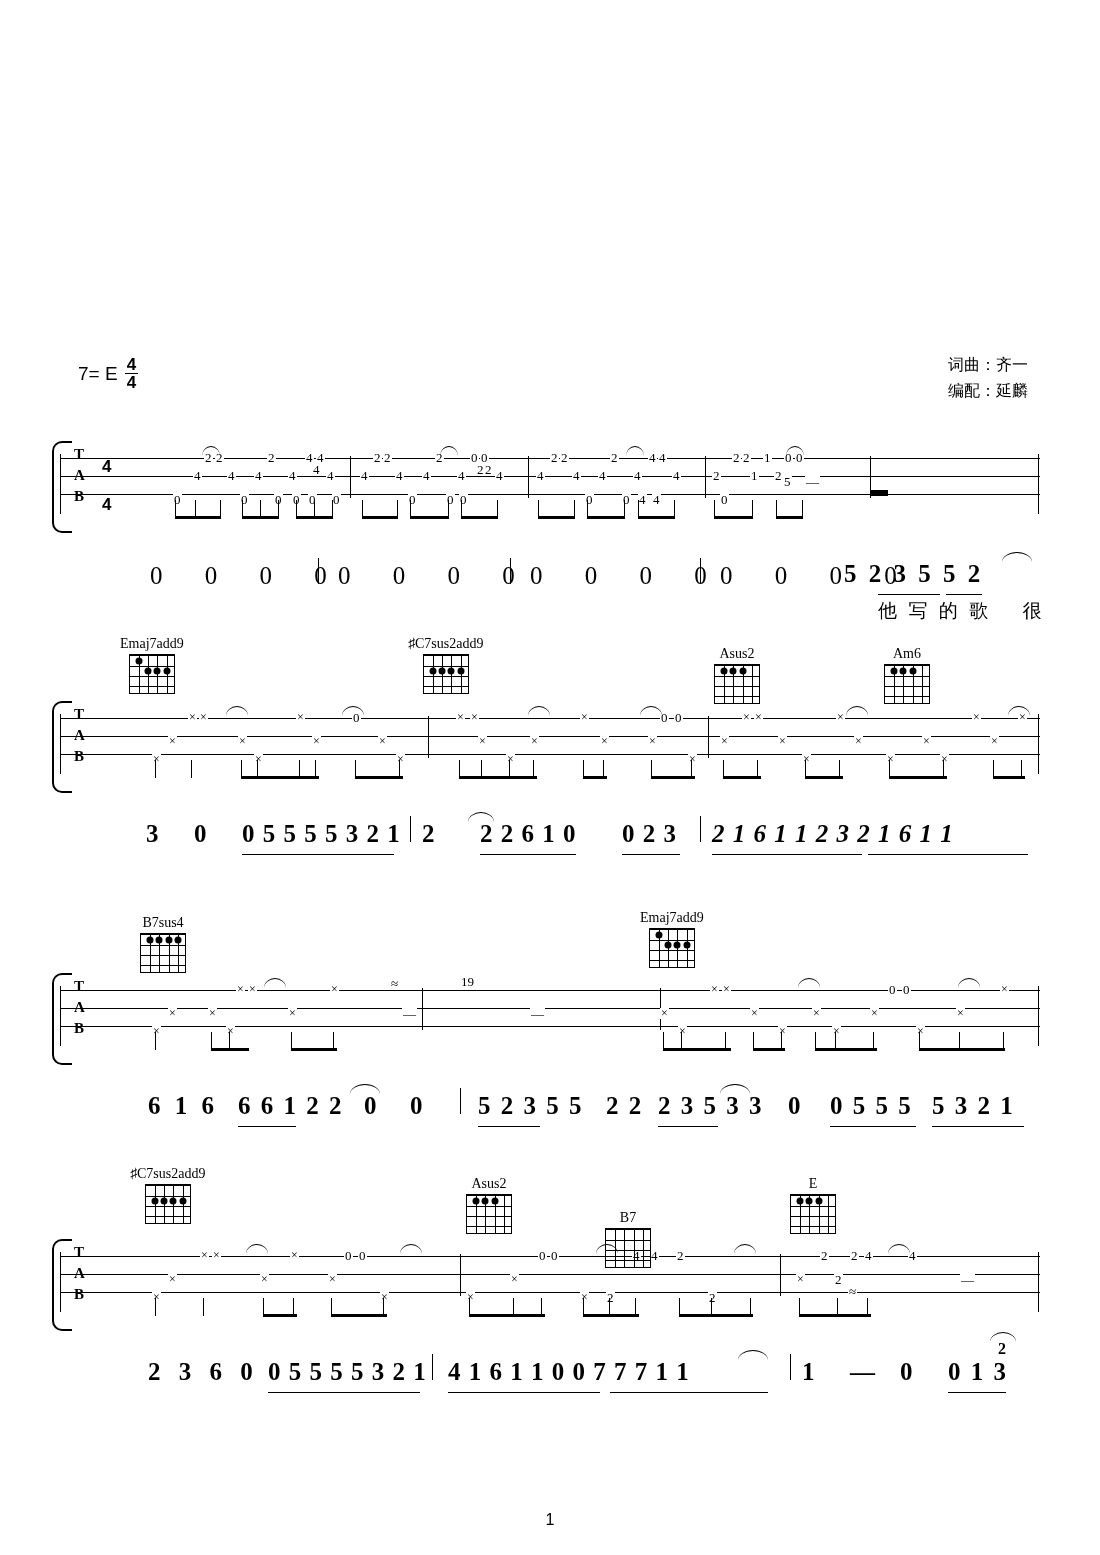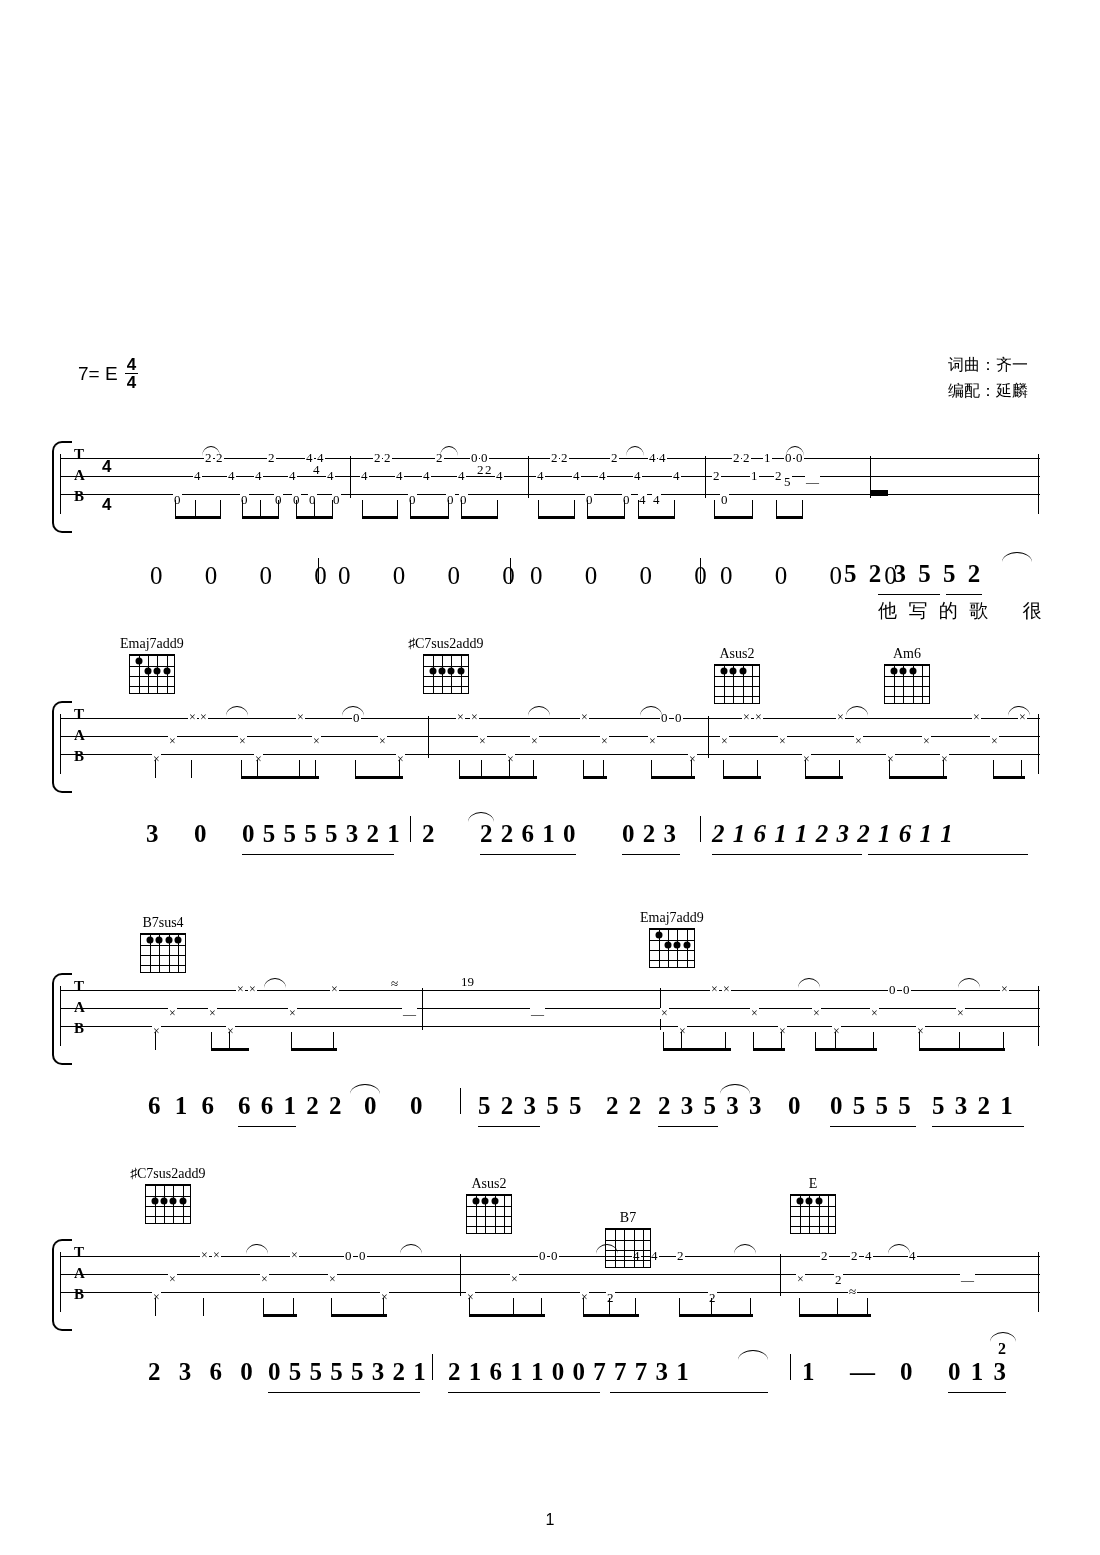--- a/index.html
+++ b/index.html
@@ -652,21 +652,21 @@
       <div class="slur" style="left:340px;top:0px;width:22px;"></div>
       <div class="slur" style="left:536px;top:0px;width:22px;"></div>
       <div class="slur" style="left:674px;top:0px;width:22px;"></div>
       <div class="slur" style="left:828px;top:0px;width:22px;"></div>
     </div>
 
     <div class="jianpu" style="left:88px;top:114px;letter-spacing:6px;font-weight:bold;">2 3 6 0</div>
     <div class="jianpu" style="left:208px;top:114px;letter-spacing:1px;font-weight:bold;">0 5 5 5 5 3 2 1</div>
     <div class="underline" style="left:208px;top:148px;width:152px;"></div>
     <div class="jbar" style="left:372px;top:110px;"></div>
-    <div class="jianpu" style="left:388px;top:114px;letter-spacing:1px;font-weight:bold;">2 1 6 1 1 0 0 7 7 7 3 1</div>
+    <div class="jianpu" style="left:388px;top:114px;letter-spacing:1px;font-weight:bold;">4 1 6 1 1 0 0 7 7 7 1 1</div>
     <div class="underline" style="left:388px;top:148px;width:152px;"></div>
     <div class="underline" style="left:550px;top:148px;width:158px;"></div>
     <div class="jbar" style="left:730px;top:110px;"></div>
     <div class="jianpu" style="left:742px;top:114px;font-weight:bold;">1</div>
     <div class="jianpu" style="left:790px;top:114px;font-weight:bold;">—</div>
     <div class="jianpu" style="left:840px;top:114px;font-weight:bold;">0</div>
     <div class="jianpu" style="left:888px;top:114px;letter-spacing:2px;font-weight:bold;">0 1 3</div>
     <div class="underline" style="left:888px;top:148px;width:58px;"></div>
     <div class="jianpu" style="left:938px;top:96px;font-size:16px;font-weight:bold;">2</div>
     <div class="slur" style="left:930px;top:88px;width:26px;"></div>

